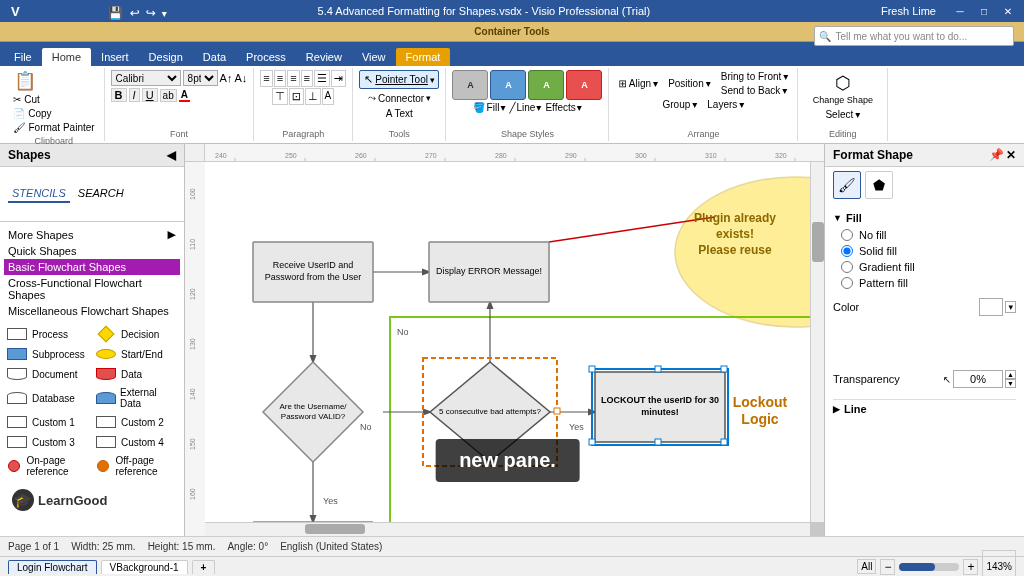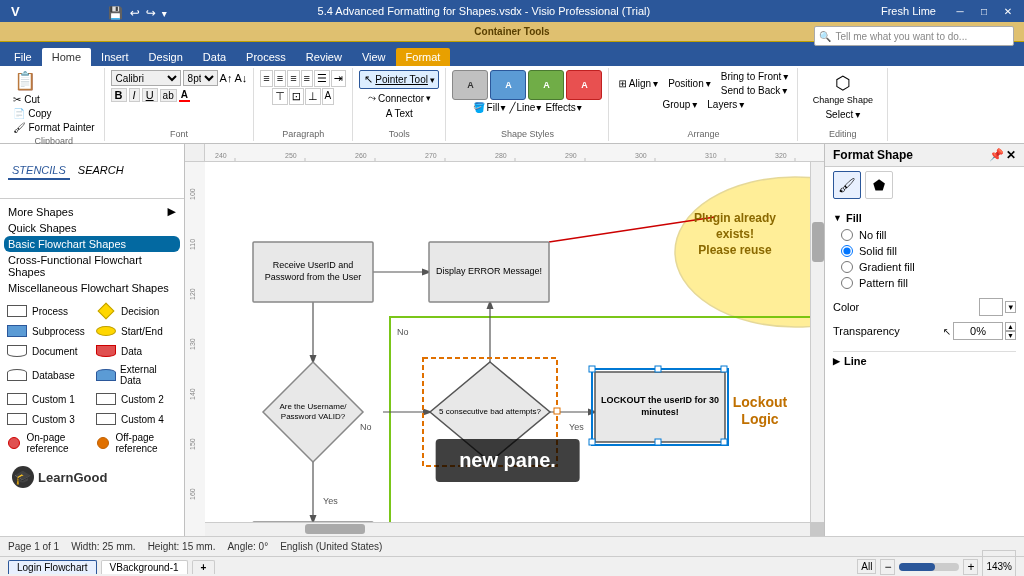--- a/index.html
+++ b/index.html
@@ -154,21 +154,21 @@
       font-style: italic;
     }
     #shapes-search-row span { cursor: pointer; padding: 2px 4px; }
     #shapes-search-row span.active { border-bottom: 2px solid #2b579a; color: #2b579a; }
     #shapes-body { flex: 1; overflow-y: auto; padding: 4px; }
     .shapes-section-item {
       padding: 2px 4px;
       cursor: pointer;
       font-size: 11px;
     }
-    .shapes-section-item.active { background: #0369a1; color: white; border-radius: 6px; }
+    .shapes-section-item.active { background: #a21caf; color: white; }
     .shapes-section-item.with-arrow { display: flex; justify-content: space-between; align-items: center; }
     .shape-grid {
       display: grid;
       grid-template-columns: 1fr 1fr;
       gap: 2px;
       margin: 4px 0;
     }
     .shape-item {
       display: flex;
       align-items: center;
@@ -289,20 +289,21 @@
       padding: 2px 8px;
       font-size: 11px;
     }
     .fs-option input[type=radio] { width: 12px; height: 12px; }
     .fs-row {
       display: flex;
       align-items: center;
       justify-content: space-between;
       padding: 3px 0;
       font-size: 11px;
+      margin-top: 48px;
     }
     .fs-color-btn {
       width: 24px; height: 18px;
       border: 1px solid #aaa;
       background: white;
       cursor: pointer;
     }
     .fs-input {
       width: 50px;
       height: 18px;
@@ -640,20 +641,24 @@
         <span>Select</span>▾
       </div>
     </div>
     <div class="ribbon-group-label">Editing</div>
   </div>
 </div>
 
 <div id="main" style="display:flex;height:calc(576px - 22px - 20px - 24px - 78px - 20px - 20px);">
 
   <div id="shapes-panel">
+    <div id="shapes-header">
+      <span>Shapes</span>
+      <span style="cursor:pointer;">◀</span>
+    </div>
     <div id="shapes-search-row">
       <span class="active">STENCILS</span>
       <span>SEARCH</span>
     </div>
     <div id="shapes-body">
       <div class="shapes-section-item with-arrow">
         <span>More Shapes</span>
         <span>▶</span>
       </div>
       <div class="shapes-section-item">

